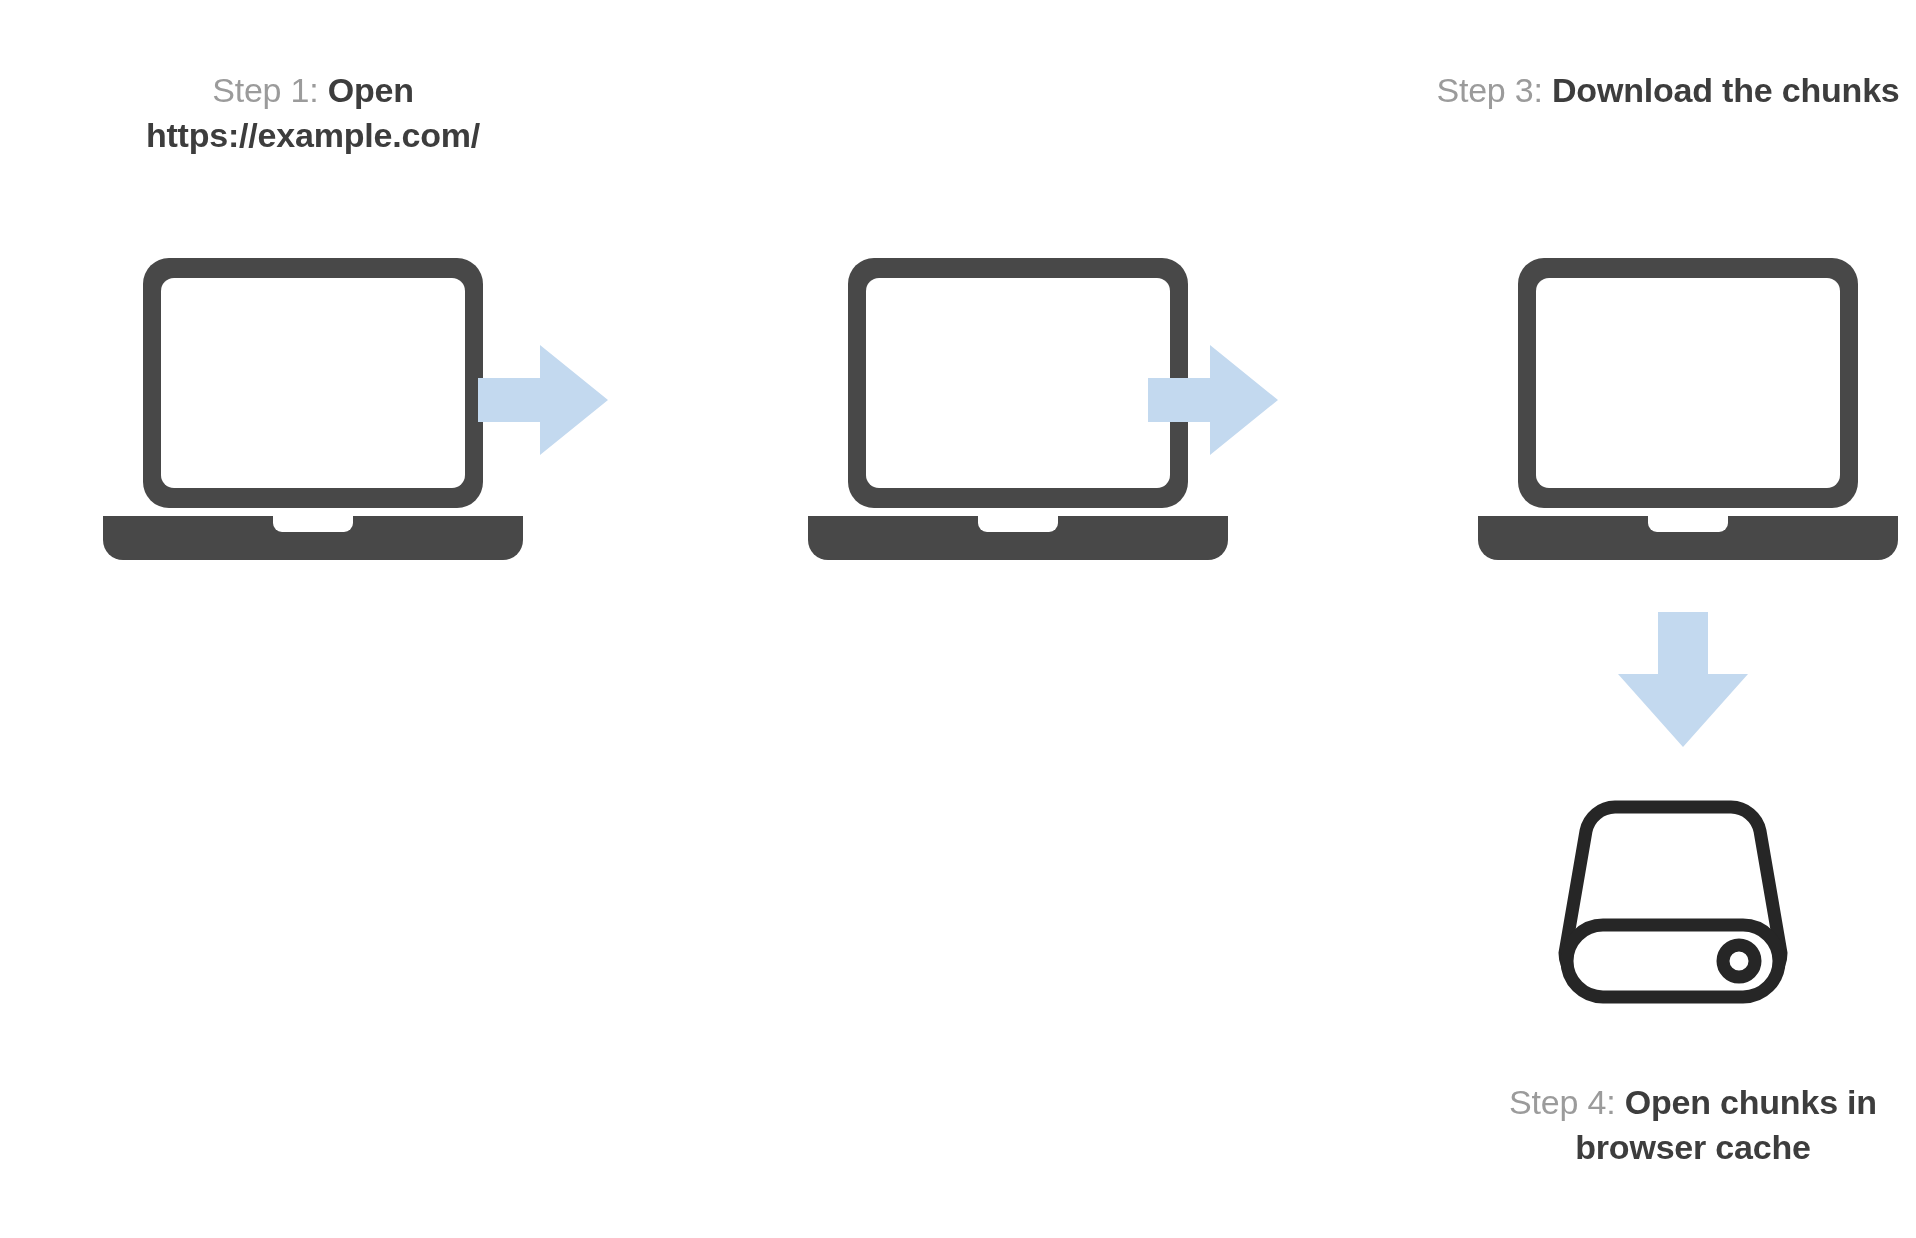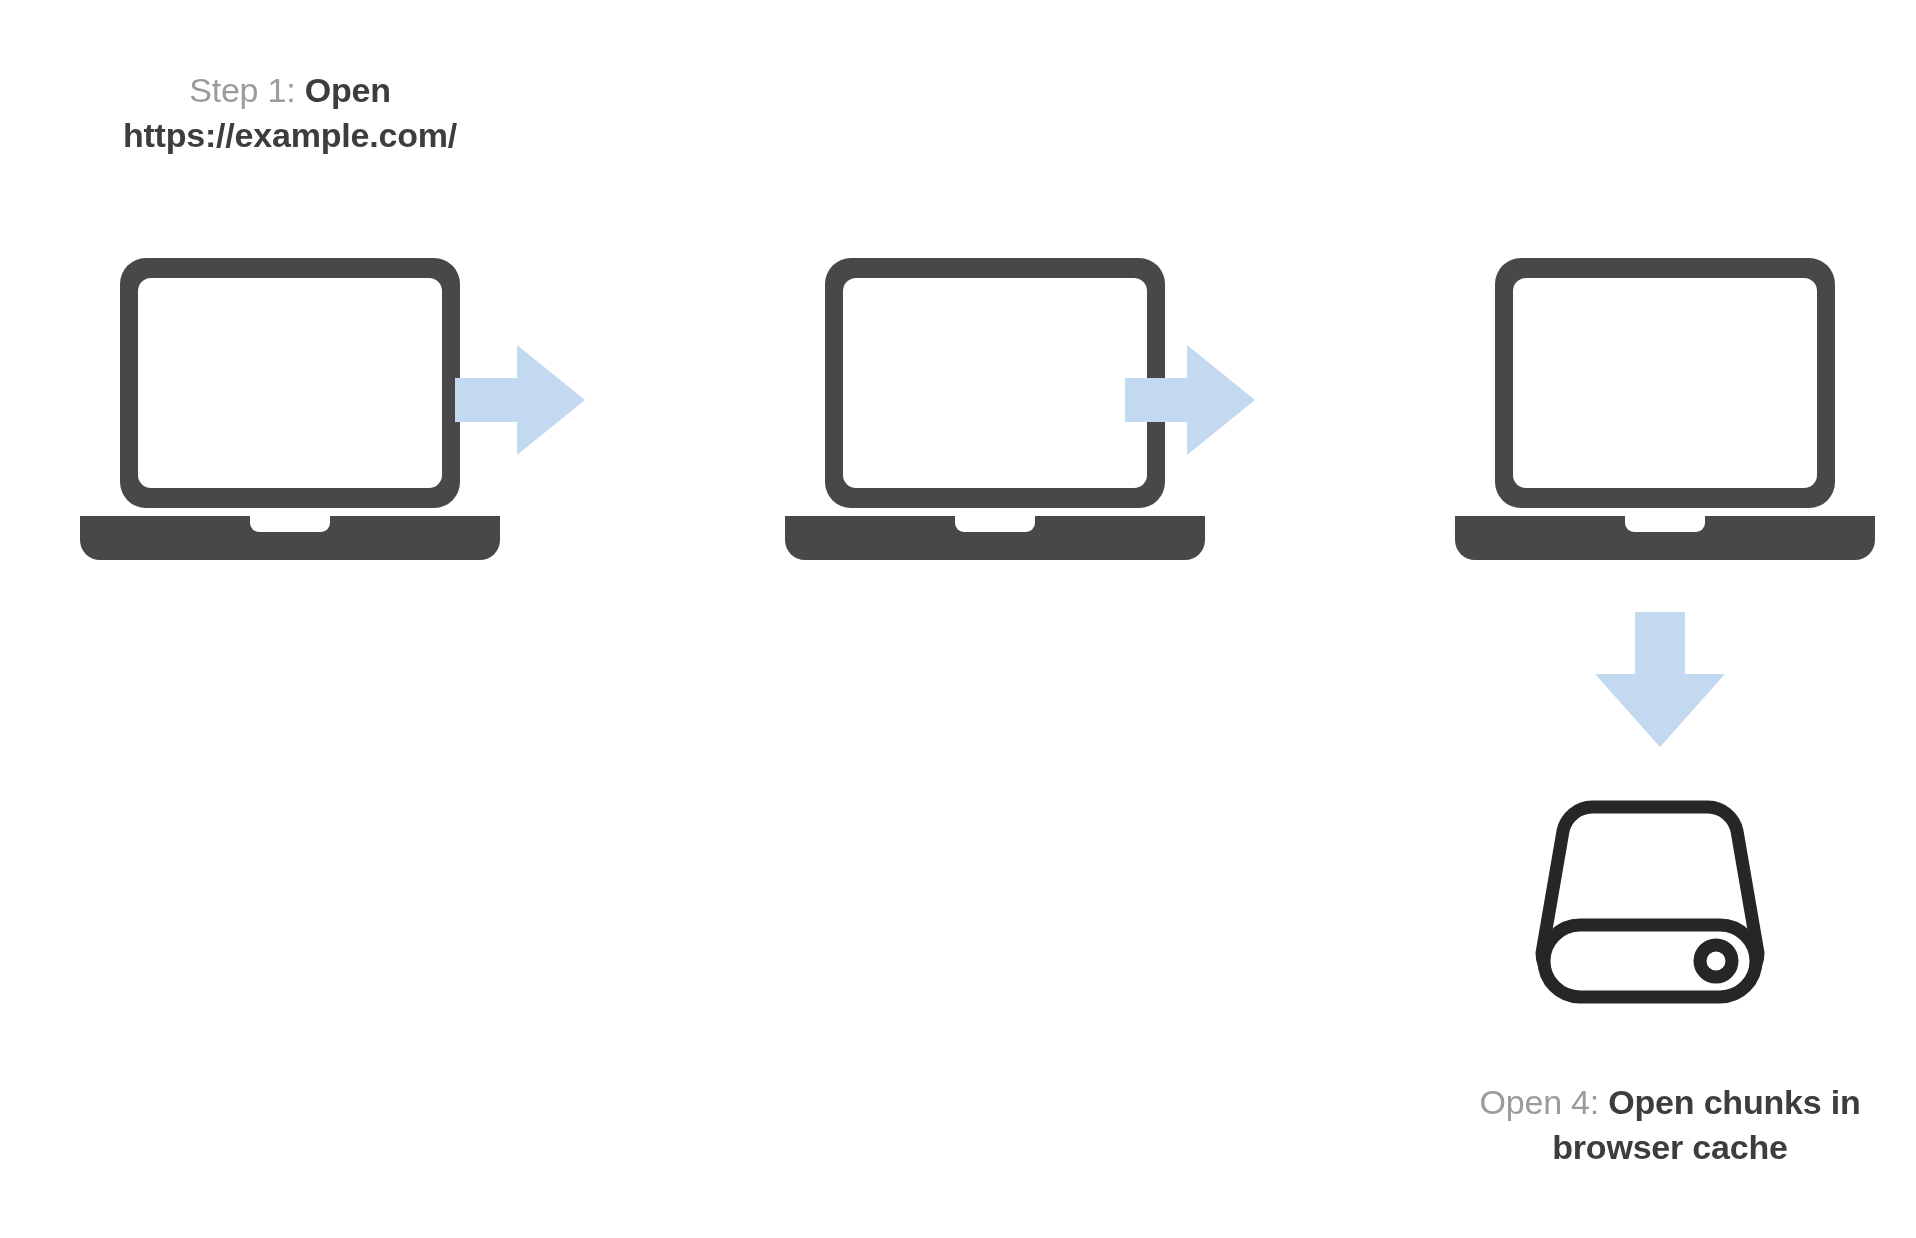--- a/index.html
+++ b/index.html
@@ -12,20 +12,21 @@
     height: 1238px;
     position: relative;
     overflow: hidden;
     font-family: "Liberation Sans", sans-serif;
     background: #ffffff;
   }
 
   .canvas {
     position: absolute;
     inset: 0;
+    margin-left: 23px;
   }
 
   
   .step-label {
     position: absolute;
     text-align: center;
     line-height: 1.33;
     font-size: 34px;
     letter-spacing: -0.2px;
   }
@@ -134,20 +135,23 @@
     <div class="lid"></div>
     <div class="screen"></div>
     <div class="base"></div>
     <div class="notch"></div>
   </div>
 
   <svg class="arrow" id="arrow-2" viewBox="0 0 130 110">
     <polygon points="0,33 62,33 62,0 130,55 62,110 62,77 0,77" fill="#c3d9ef"></polygon>
   </svg>
 
+  <div class="step-label" id="label-3">
+    <span class="step-prefix">Step 3: </span><span class="step-title">Download the chunks</span>
+  </div>
 
   <div class="laptop" id="laptop-3">
     <div class="lid"></div>
     <div class="screen"></div>
     <div class="base"></div>
     <div class="notch"></div>
   </div>
 
   <svg class="arrow" id="arrow-3" viewBox="0 0 130 135">
     <polygon points="40,0 90,0 90,62 130,62 65,135 0,62 40,62" fill="#c3d9ef"></polygon>
@@ -164,16 +168,16 @@
              A 30 30 0 0 1 12 168
              L 33 46
              A 30 30 0 0 1 62 22 Z" fill="#ffffff" stroke="#262626" stroke-width="13" stroke-linejoin="round"></path>
 
     <rect x="14" y="140" width="212" height="72" rx="36" ry="36" fill="#ffffff" stroke="#262626" stroke-width="13"></rect>
 
     <circle cx="186" cy="176" r="16" fill="#ffffff" stroke="#262626" stroke-width="13"></circle>
   </svg>
 
   <div class="step-label" id="label-4">
-    <span class="step-prefix">Open 4: </span><span class="step-title">Open chunks in browser cache</span>
+    <span class="step-prefix">Step 4: </span><span class="step-title">Open chunks in browser cache</span>
   </div>
 
 </div>
 
 </body></html>

